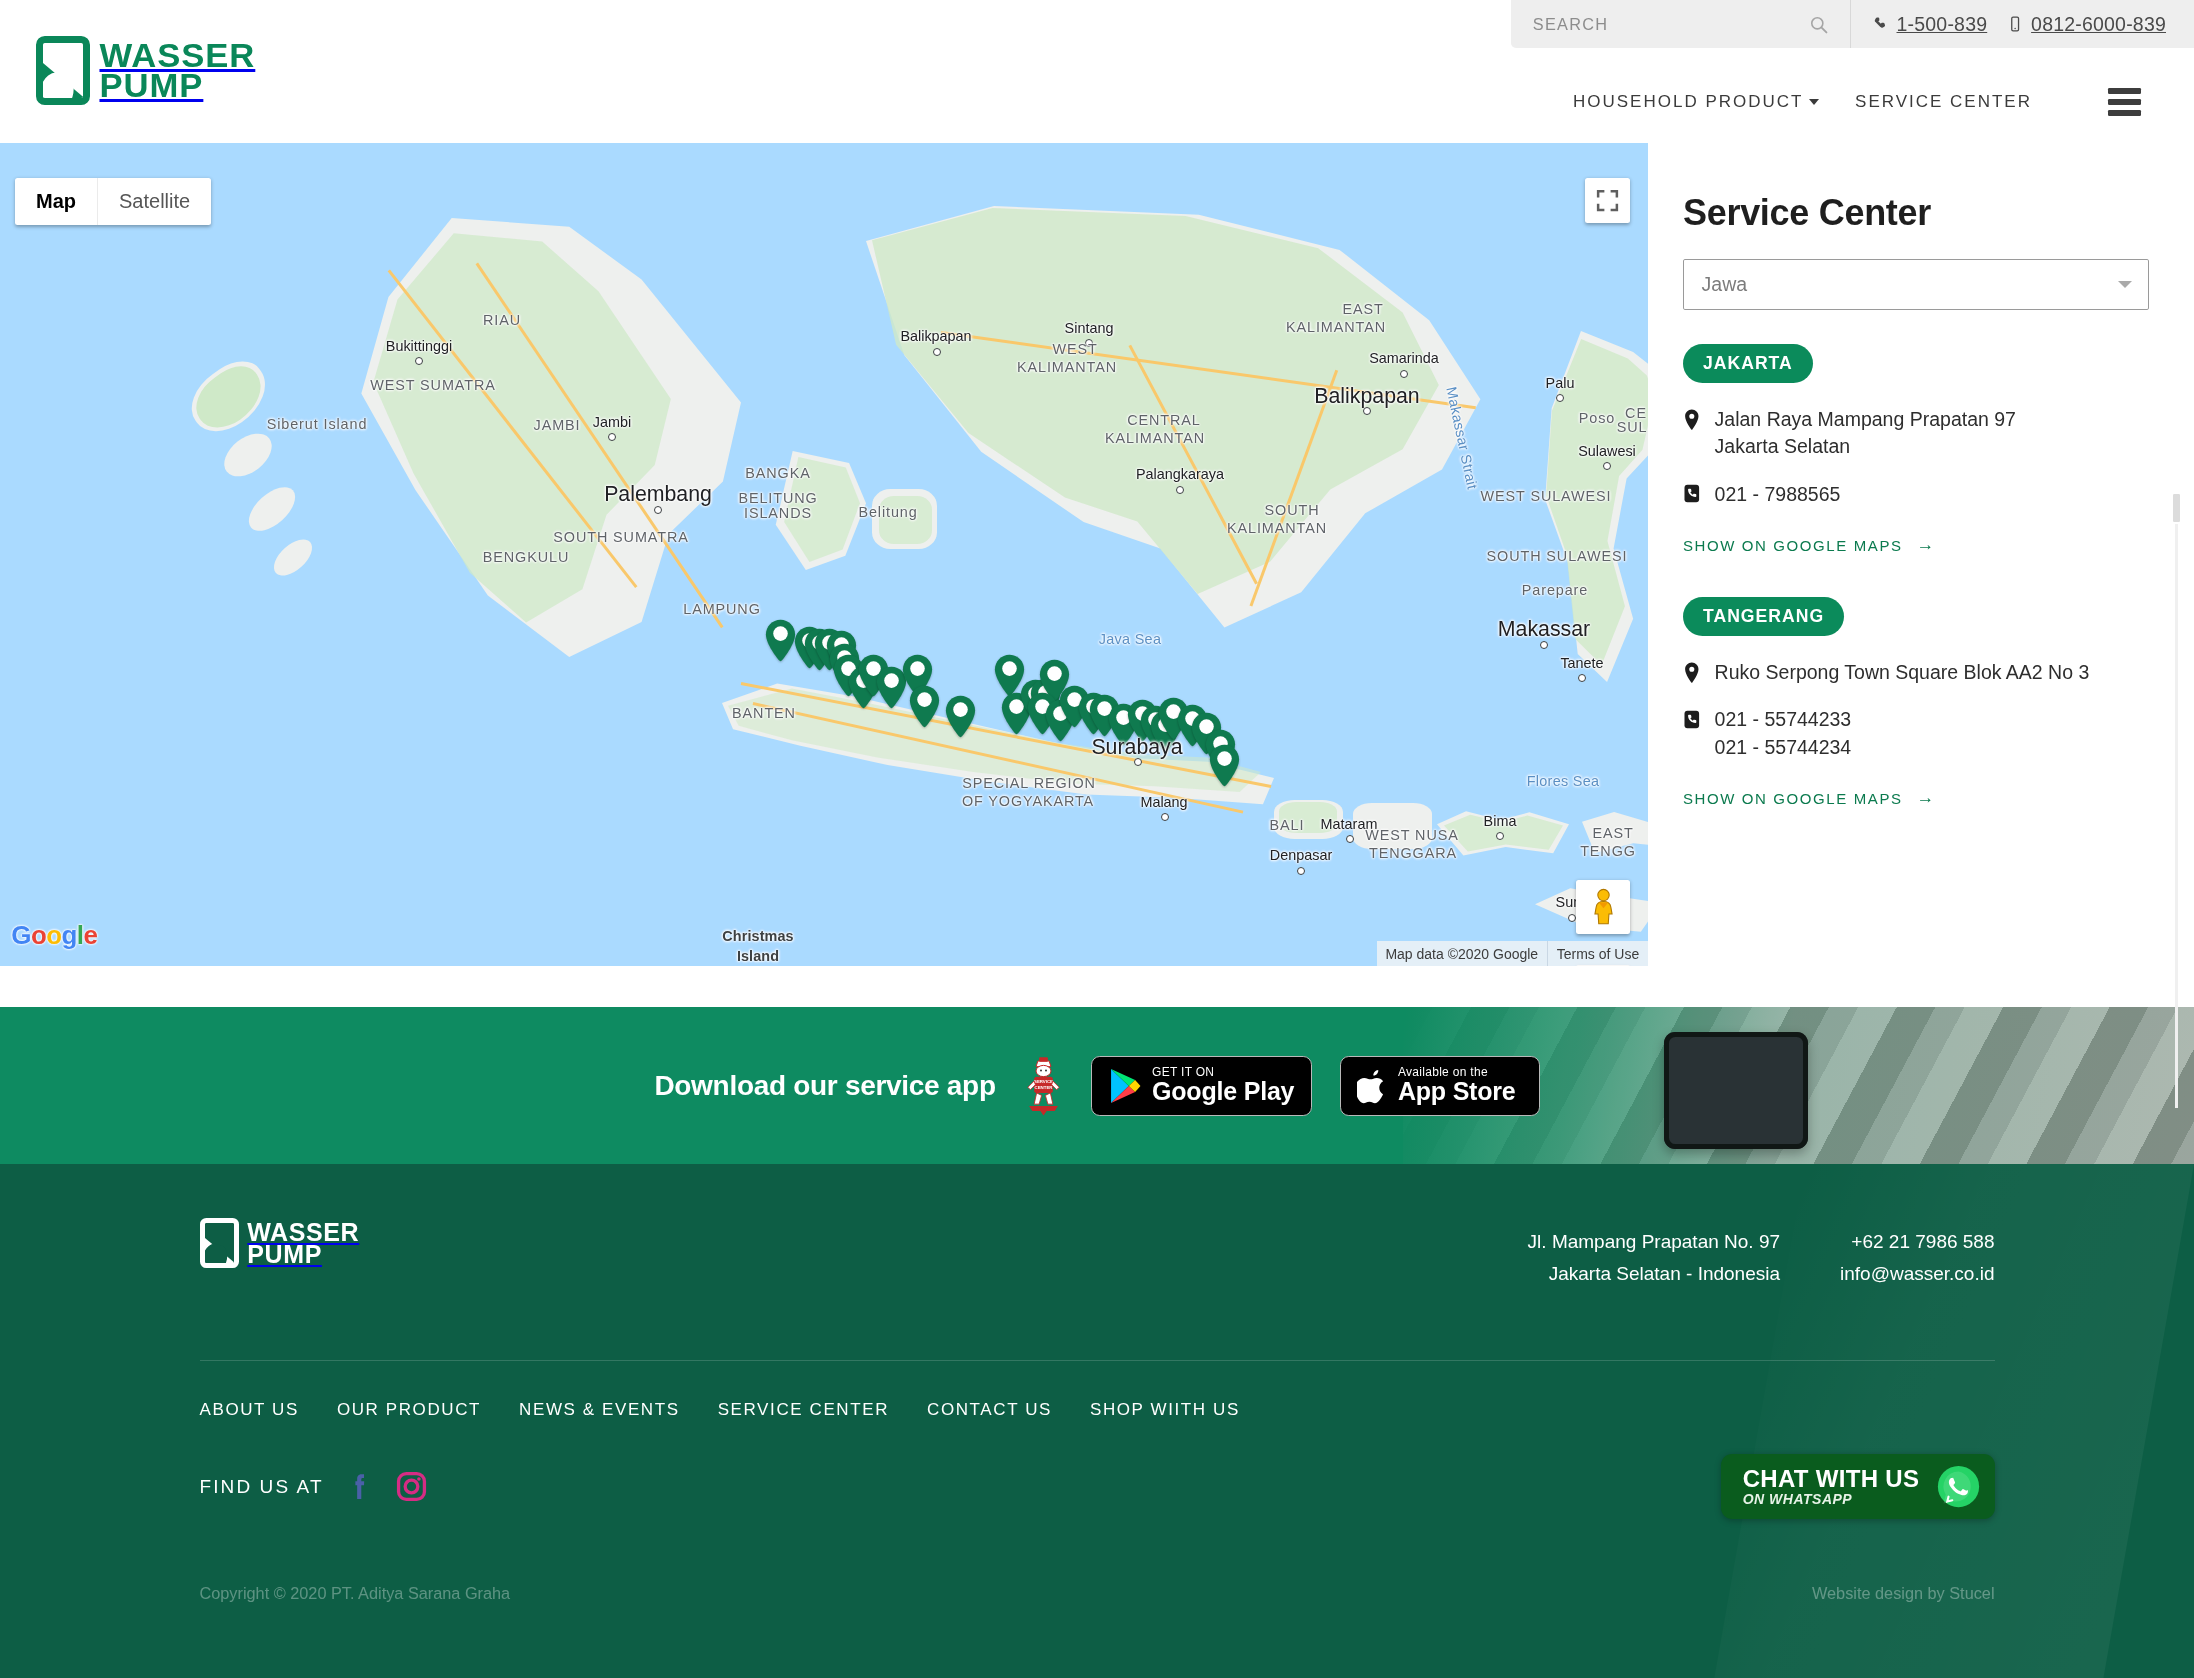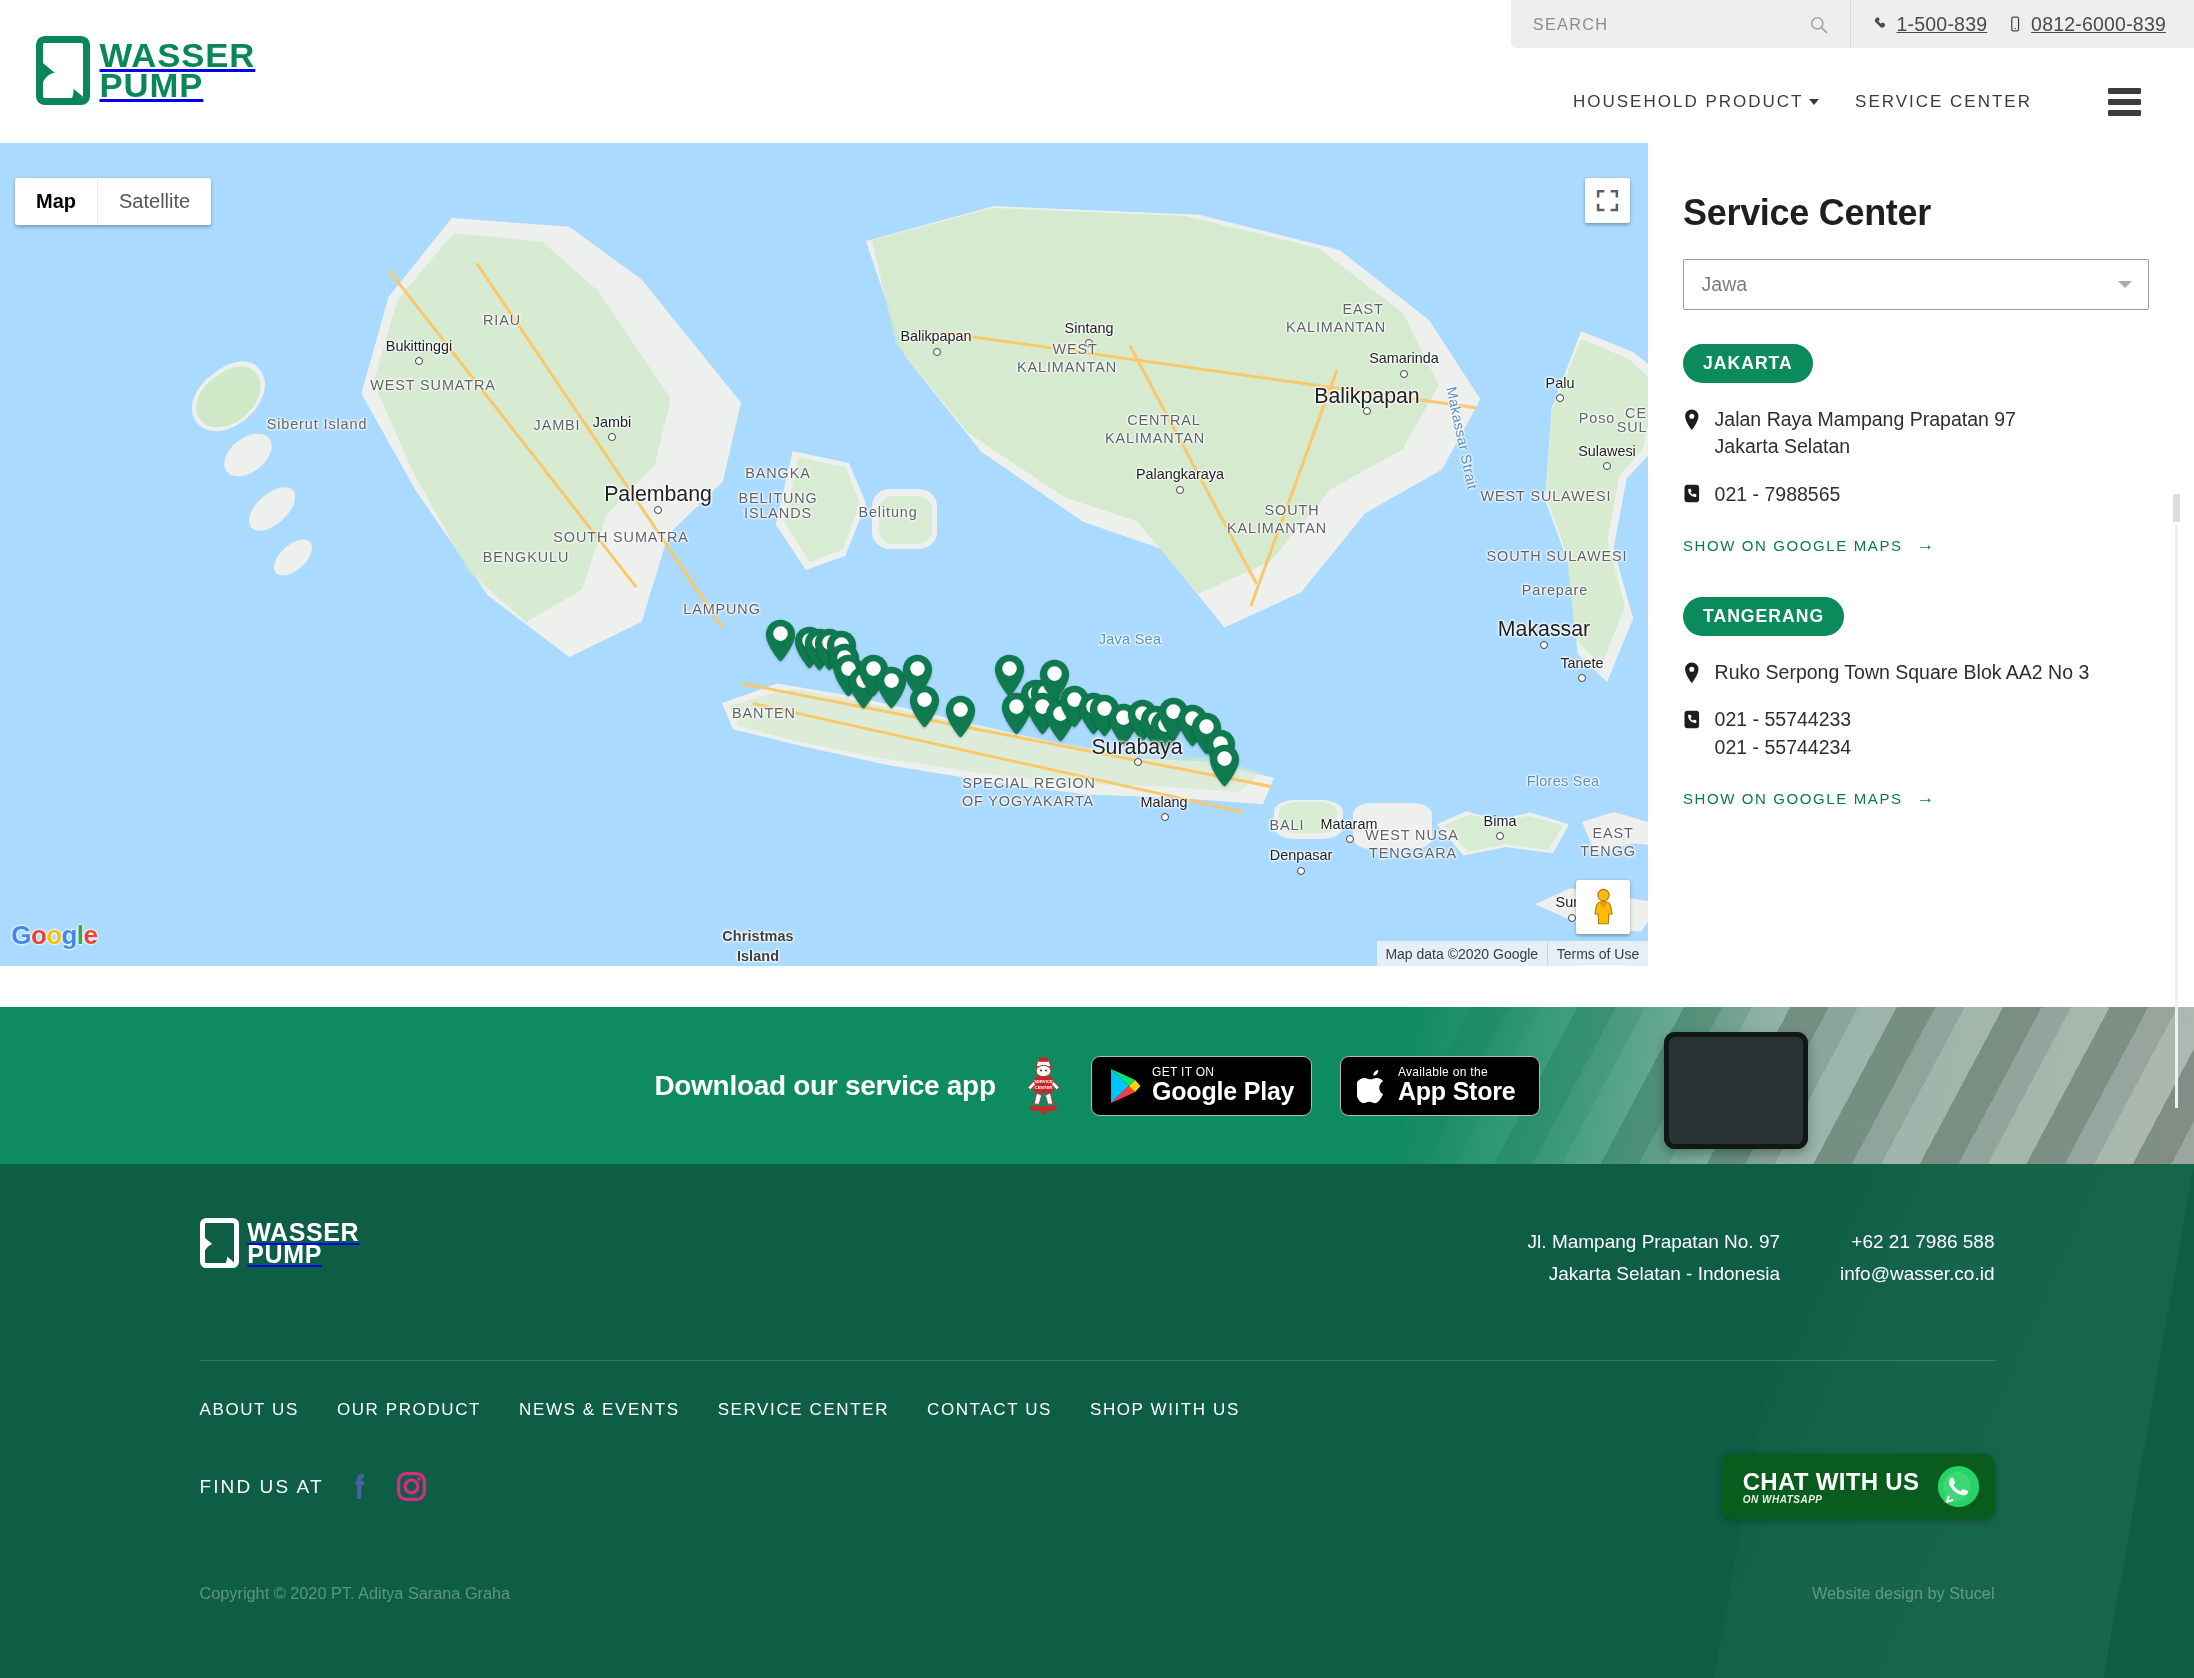--- a/index.html
+++ b/index.html
@@ -560,21 +560,21 @@
     display: flex;
     align-items: center;
     gap: 16.3px;
     cursor: pointer;
     box-shadow: 0 1.9px 6.3px rgba(0,0,0,.25);
   }
   .chatbtn .t1 {
     color: #fff; font-size: 24px; font-weight: 800; letter-spacing: 0.3px; display: block; line-height: 1.05;
   }
   .chatbtn .t2 {
-    color: #e7f3e7; font-size: 10px; font-style: italic; font-weight: 700; letter-spacing: 0.5px; display: block;
+    color: #e7f3e7; font-size: 14px; font-style: italic; font-weight: 700; letter-spacing: 0.5px; display: block;
   }
   .copyrow {
     display: flex;
     margin-top: 65px;
     color: rgba(255,255,255,.33);
     font-size: 16.3px;
   }
   .copyrow .right { margin-left: auto; }
 </style>
 </head>

